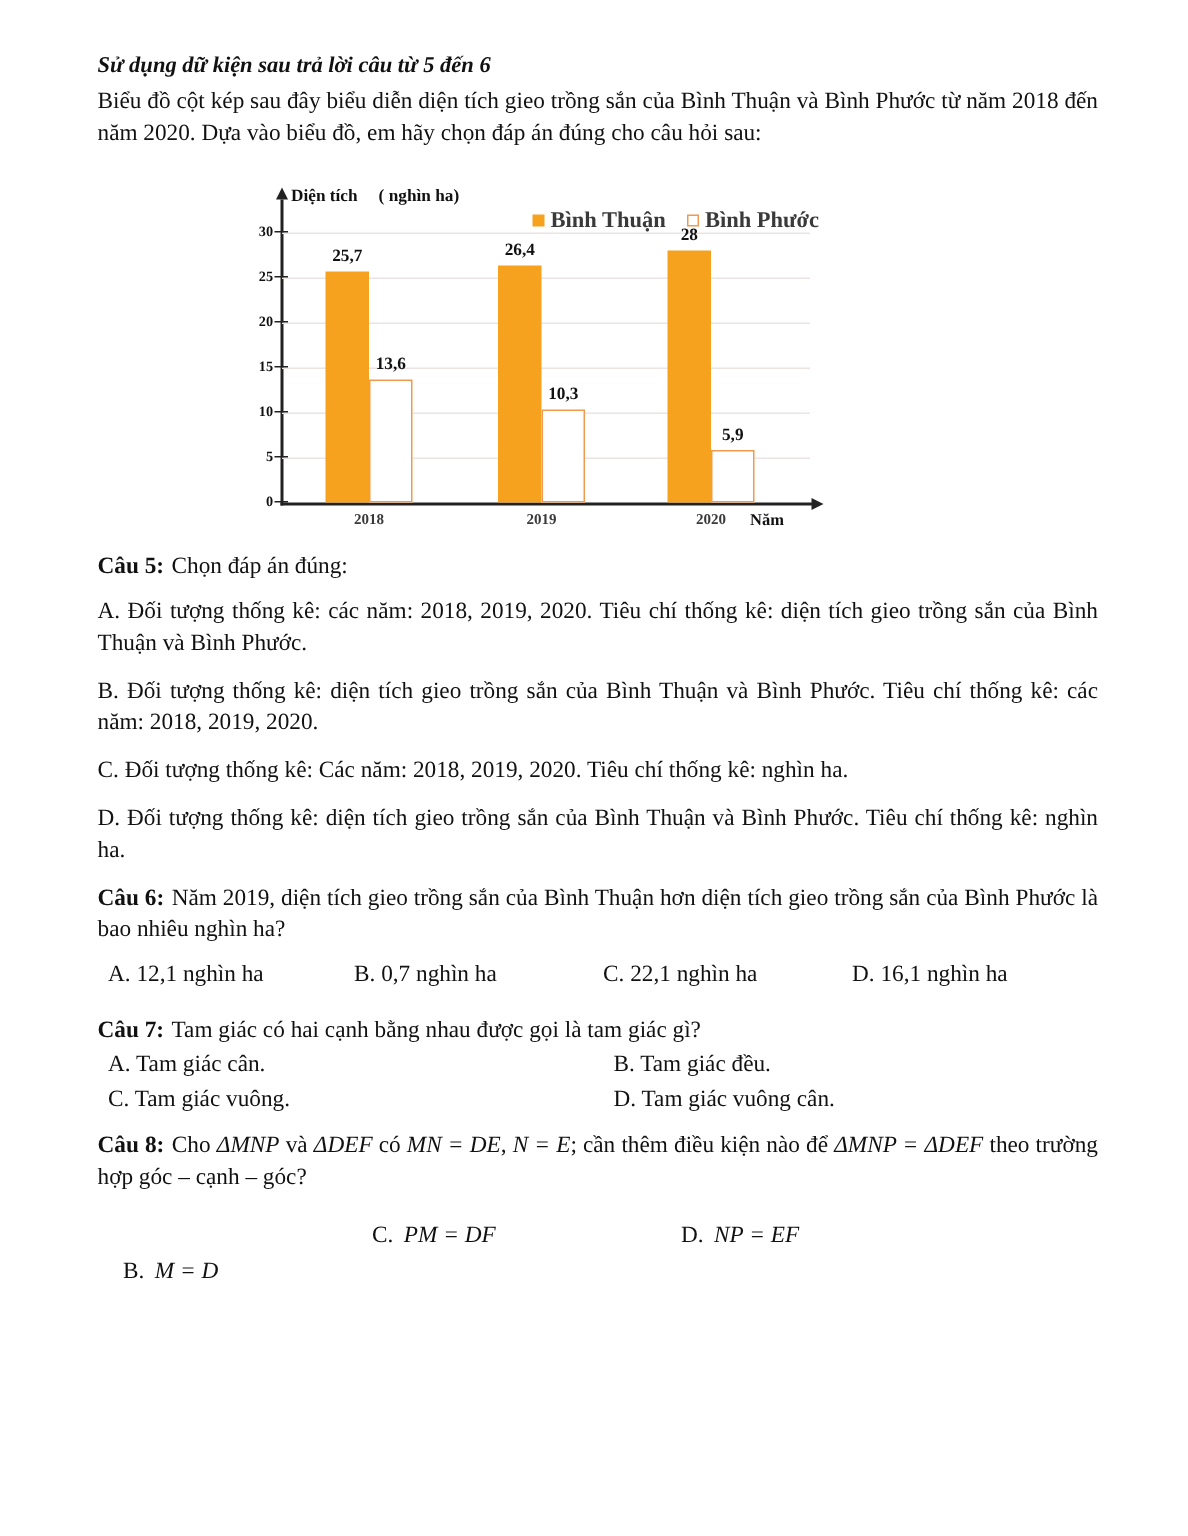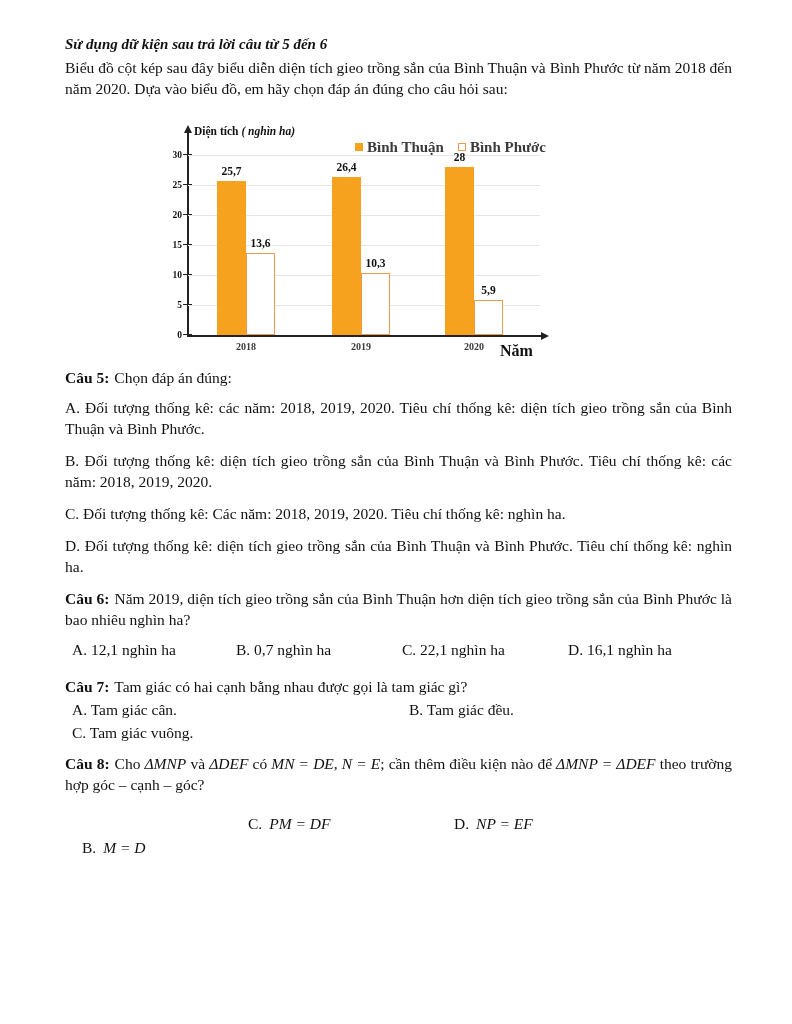--- a/index.html
+++ b/index.html
@@ -16,22 +16,22 @@
   .plot { position:absolute; inset:0; }
   .yaxis  { position:absolute; left:25px; top:6px; width:2px; height:204px; background:#222; }
   .yarrow { position:absolute; left:22px; top:-2px; width:0; height:0;
             border-left:4px solid transparent; border-right:4px solid transparent;
             border-bottom:8px solid #222; }
   .xaxis  { position:absolute; left:25px; top:208px; width:356px; height:2px; background:#222; }
   .xarrow { position:absolute; left:379px; top:205px; width:0; height:0;
             border-top:4px solid transparent; border-bottom:4px solid transparent;
             border-left:8px solid #222; }
   .ylabel { position:absolute; left:32px; top:-3px; font-size:11.5px; font-weight:bold; white-space:nowrap; }
-  .ylabel .unit { font-style:italic; margin-left:3px; }
-  .xlabel { position:absolute; left:338px; top:213px; font-size:16px; font-weight:bold; }
+  .ylabel .unit { margin-left:14px; }
+  .xlabel { position:absolute; left:338px; top:213px; font-size:11px; font-weight:bold; }
   .legend { position:absolute; top:10px; right:14px; display:flex; gap:14px; align-items:center; }
   .legend-item { display:flex; align-items:center; gap:4px; }
   .legend-text { font-size:15px; font-weight:bold; color:#3a3a3a; white-space:nowrap; }
   .swatch { width:8px; height:8px; display:inline-block; }
   .gridline { position:absolute; height:1px; background:#ece3e3; }
   .ytick-label { position:absolute; left:0; width:20px; text-align:right; font-size:9.5px;
                  font-weight:bold; line-height:12px; }
   .ytick-mark { position:absolute; left:21px; width:9px; height:1.5px; background:#222; }
   .bar { position:absolute; box-sizing:border-box; }
   .bar-value { position:absolute; text-align:center; font-size:11.5px; font-weight:bold; line-height:14px; }
@@ -129,20 +129,21 @@
     <span class="o2">B. 0,7 nghìn ha</span>
     <span class="o3">C. 22,1 nghìn ha</span>
     <span class="o4">D. 16,1 nghìn ha</span>
   </div>
 
   <p class="q-head" style="margin-bottom:2px"><b class="q-label">Câu 7:</b><span>Tam giác có hai cạnh bằng nhau được gọi là tam giác gì?</span></p>
   <div class="opt-grid">
     <span>A. Tam giác cân.</span>
     <span>B. Tam giác đều.</span>
     <span>C. Tam giác vuông.</span>
+    <span>D. Tam giác vuông cân.</span>
   </div>
 
   <p class="q-head"><b class="q-label">Câu 8:</b><span><span>Cho </span><span class="math">ΔMNP</span><span> và </span><span class="math">ΔDEF</span><span> có </span><span class="math">MN = DE</span><span>, </span><span class="math">N = E</span><span>; cần thêm điều kiện nào để </span><span class="math">ΔMNP = ΔDEF</span><span> theo trường hợp góc – cạnh – góc?</span></span></p>
   <div class="q8-row">
     <span class="o2"><span class="letter">B.</span><span class="math">M = D</span></span>
     <span class="o3"><span class="letter">C.</span><span class="math">PM = DF</span></span>
     <span class="o4"><span class="letter">D.</span><span class="math">NP = EF</span></span>
   </div>
 
 </div>

